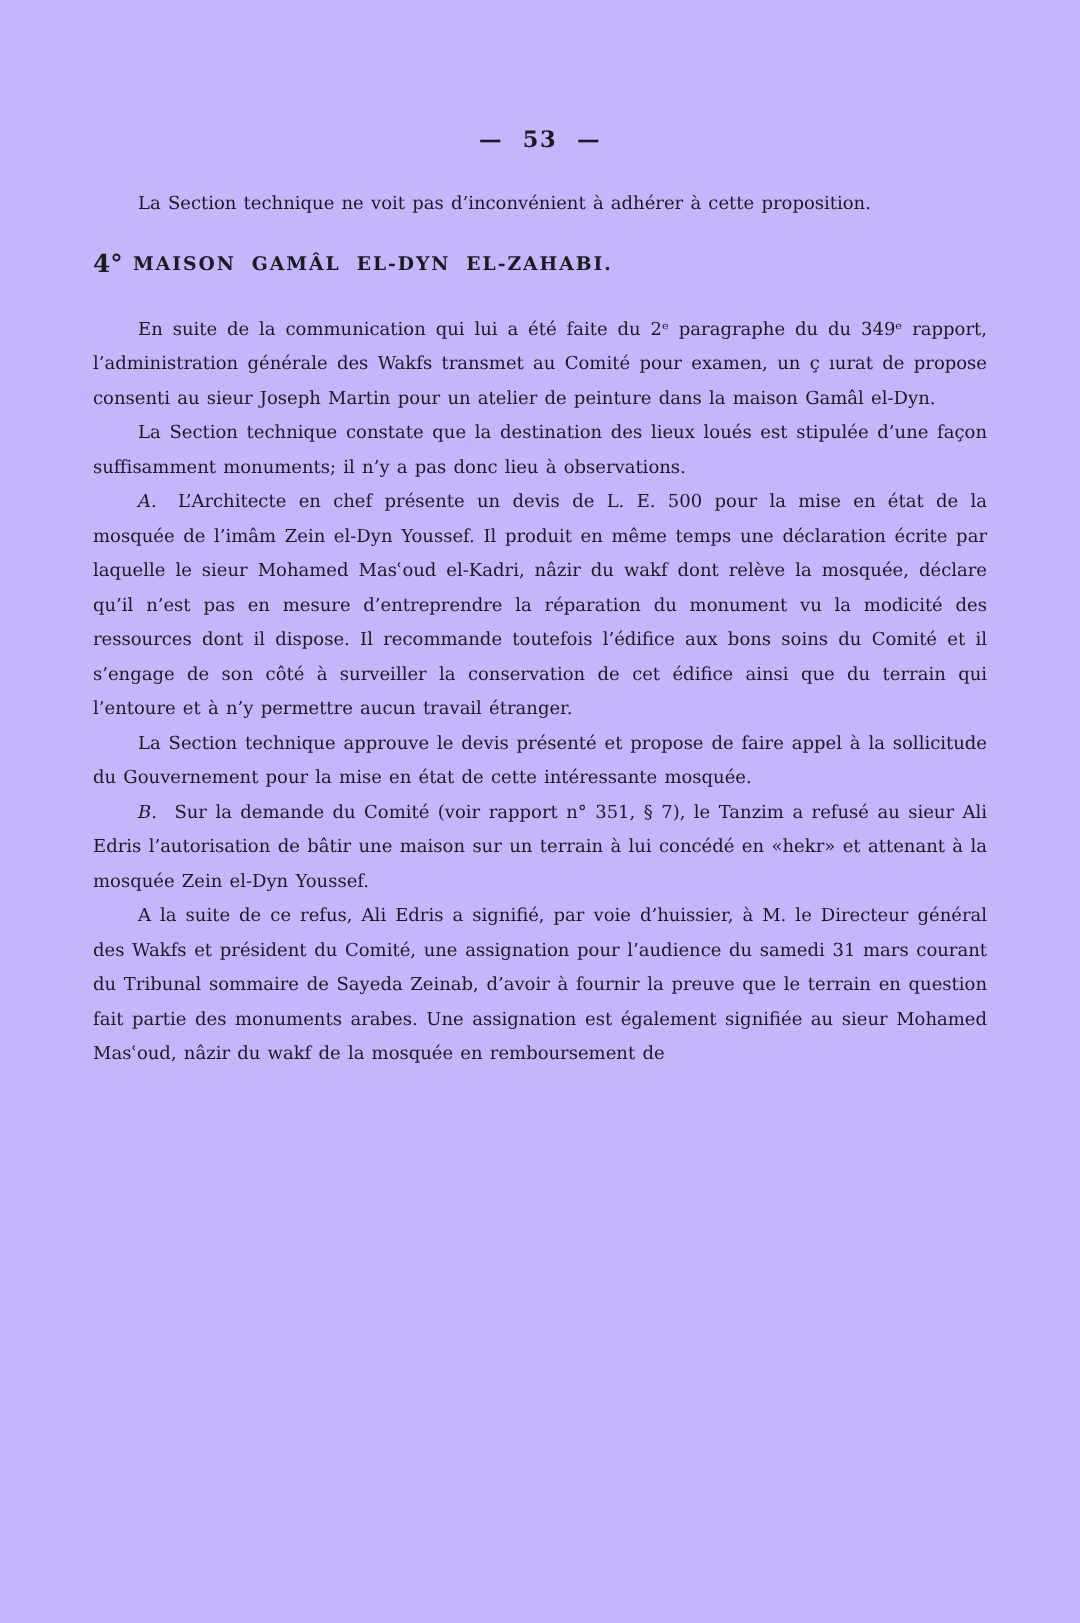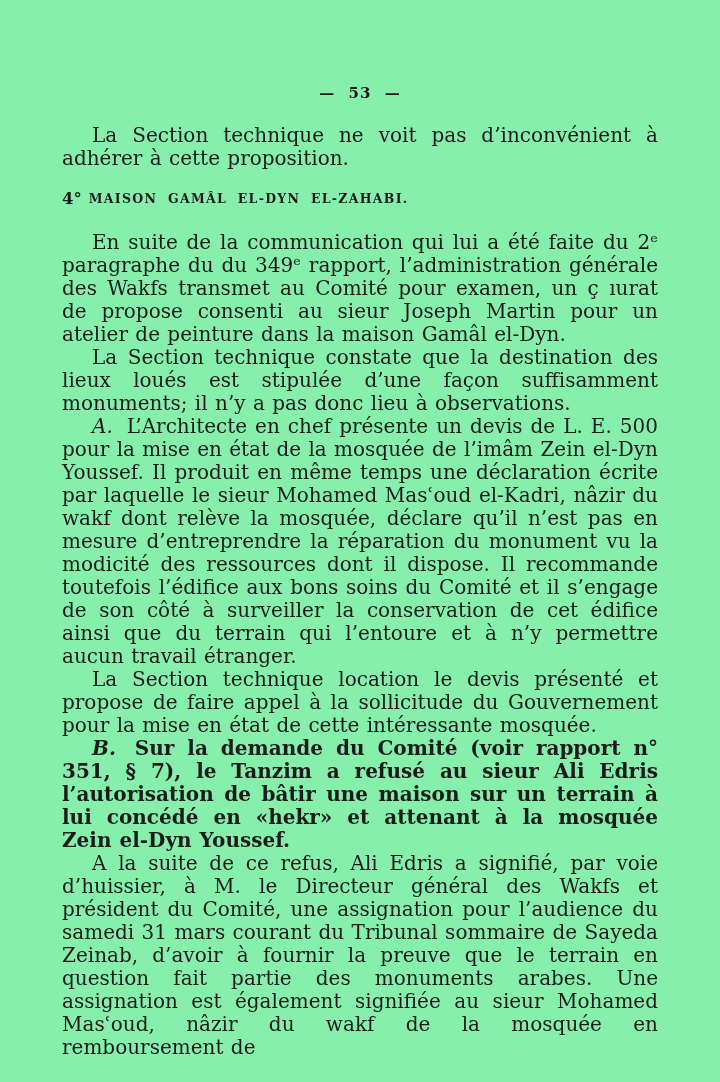--- a/index.html
+++ b/index.html
@@ -5,39 +5,39 @@
   html, body {
     margin: 0;
     padding: 0;
     background: #ffffff;
   }
   .page {
     position: relative;
     width: 720px;
     height: 1082px;
     margin: 0;
-    background: #86efac;
+    background: #c4b5fd;
     color: #1b1b1b;
     font-family: "DejaVu Serif", "DejaVu Sans", serif;
     box-sizing: border-box;
     padding: 84px 62px 0 62px;
     overflow: hidden;
   }
   .pagenum {
     text-align: center;
     font-weight: 700;
     font-size: 15px;
     letter-spacing: 1px;
     word-spacing: 7px;
     line-height: 19px;
     margin: 0 0 21px 0;
   }
   p.body {
     margin: 0;
-    font-size: 20px;
+    font-size: 12px;
     line-height: 23px;
     text-align: justify;
     text-indent: 30px;
     word-spacing: 1px;
   }
   h2.heading {
     margin: 19px 0 22px 0;
     text-align: left;
     font-size: 12.5px;
     font-weight: 700;
@@ -51,21 +51,20 @@
     word-spacing: 0;
     margin-right: 7px;
     vertical-align: -1px;
   }
   .para-label {
     font-style: italic;
     margin-right: 6px;
   }
   .gap-before {
     margin-top: 18px;
-    font-weight: bold;
   }
 </style>
 </head>
 <body>
 
 <div class="page">
 
   <div class="pagenum">— 53 —</div>
 
   <p class="body">La Section technique ne voit pas d’inconvénient à adhérer à cette proposition.</p>
@@ -76,21 +75,21 @@
 
   <p class="body">En suite de la communication qui lui a été faite du 2ᵉ paragraphe du du 349ᵉ rapport, l’administration générale des Wakfs transmet au Comité pour examen, un ç ıurat de propose consenti au sieur Joseph Martin pour un atelier de peinture dans la maison Gamâl el-Dyn.</p>
 
   <p class="body">La Section technique constate que la destination des lieux loués est stipulée d’une façon suffisamment monuments; il n’y a pas donc lieu à observations.</p>
 
 
   <p class="body">
     <span class="para-label">A.&nbsp;</span><span>L’Architecte en chef présente un devis de L. E. 500 pour la mise en état de la mosquée de l’imâm Zein el-Dyn Youssef. Il produit en même temps une déclaration écrite par laquelle le sieur Mohamed Masʿoud el-Kadri, nâzir du wakf dont relève la mosquée, déclare qu’il n’est pas en mesure d’entreprendre la réparation du monument vu la modicité des ressources dont il dispose. Il recommande toutefois l’édifice aux bons soins du Comité et il s’engage de son côté à surveiller la conservation de cet édifice ainsi que du terrain qui l’entoure et à n’y permettre aucun travail étranger.</span>
   </p>
 
-  <p class="body">La Section technique location le devis présenté et propose de faire appel à la sollicitude du Gouvernement pour la mise en état de cette intéressante mosquée.</p>
+  <p class="body">La Section technique approuve le devis présenté et propose de faire appel à la sollicitude du Gouvernement pour la mise en état de cette intéressante mosquée.</p>
 
 
   <p class="body gap-before">
     <span class="para-label">B.&nbsp;</span><span>Sur la demande du Comité (voir rapport n° 351, § 7), le Tanzim a refusé au sieur Ali Edris l’autorisation de bâtir une maison sur un terrain à lui concédé en «hekr» et attenant à la mosquée Zein el-Dyn Youssef.</span>
   </p>
 
   <p class="body">A la suite de ce refus, Ali Edris a signifié, par voie d’huissier, à M. le Directeur général des Wakfs et président du Comité, une assignation pour l’audience du samedi 31 mars courant du Tribunal sommaire de Sayeda Zeinab, d’avoir à fournir la preuve que le terrain en question fait partie des monuments arabes. Une assignation est également signifiée au sieur Mohamed Masʿoud, nâzir du wakf de la mosquée en remboursement de</p>
 
 </div>
 

